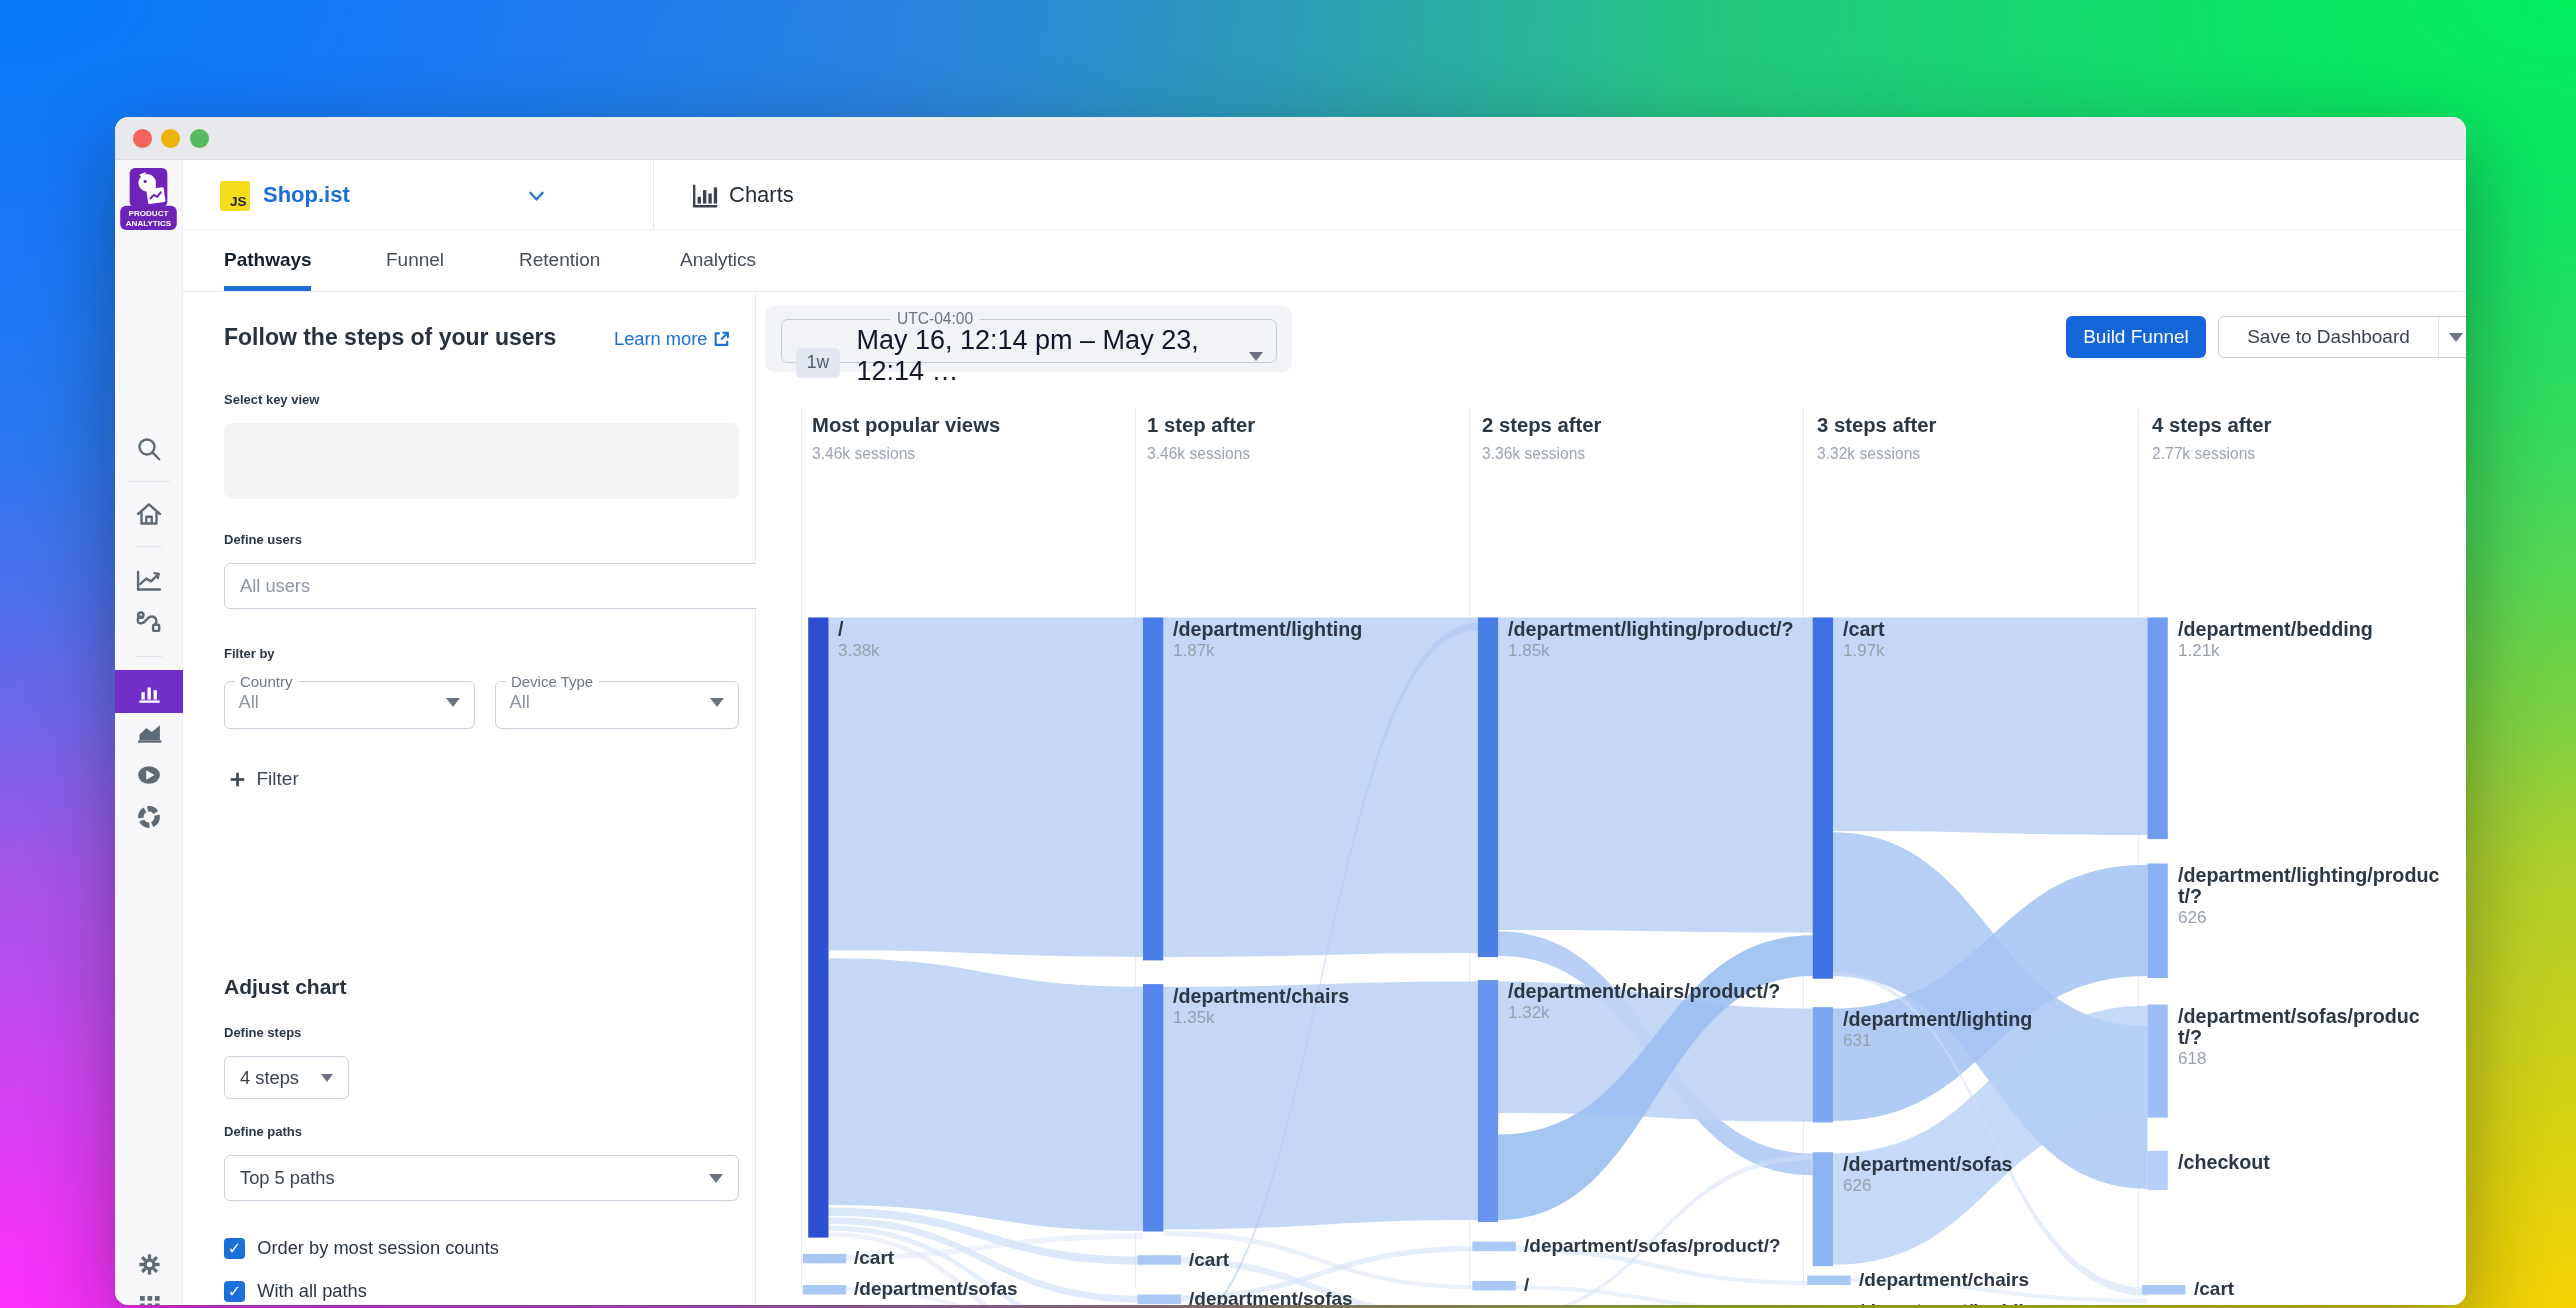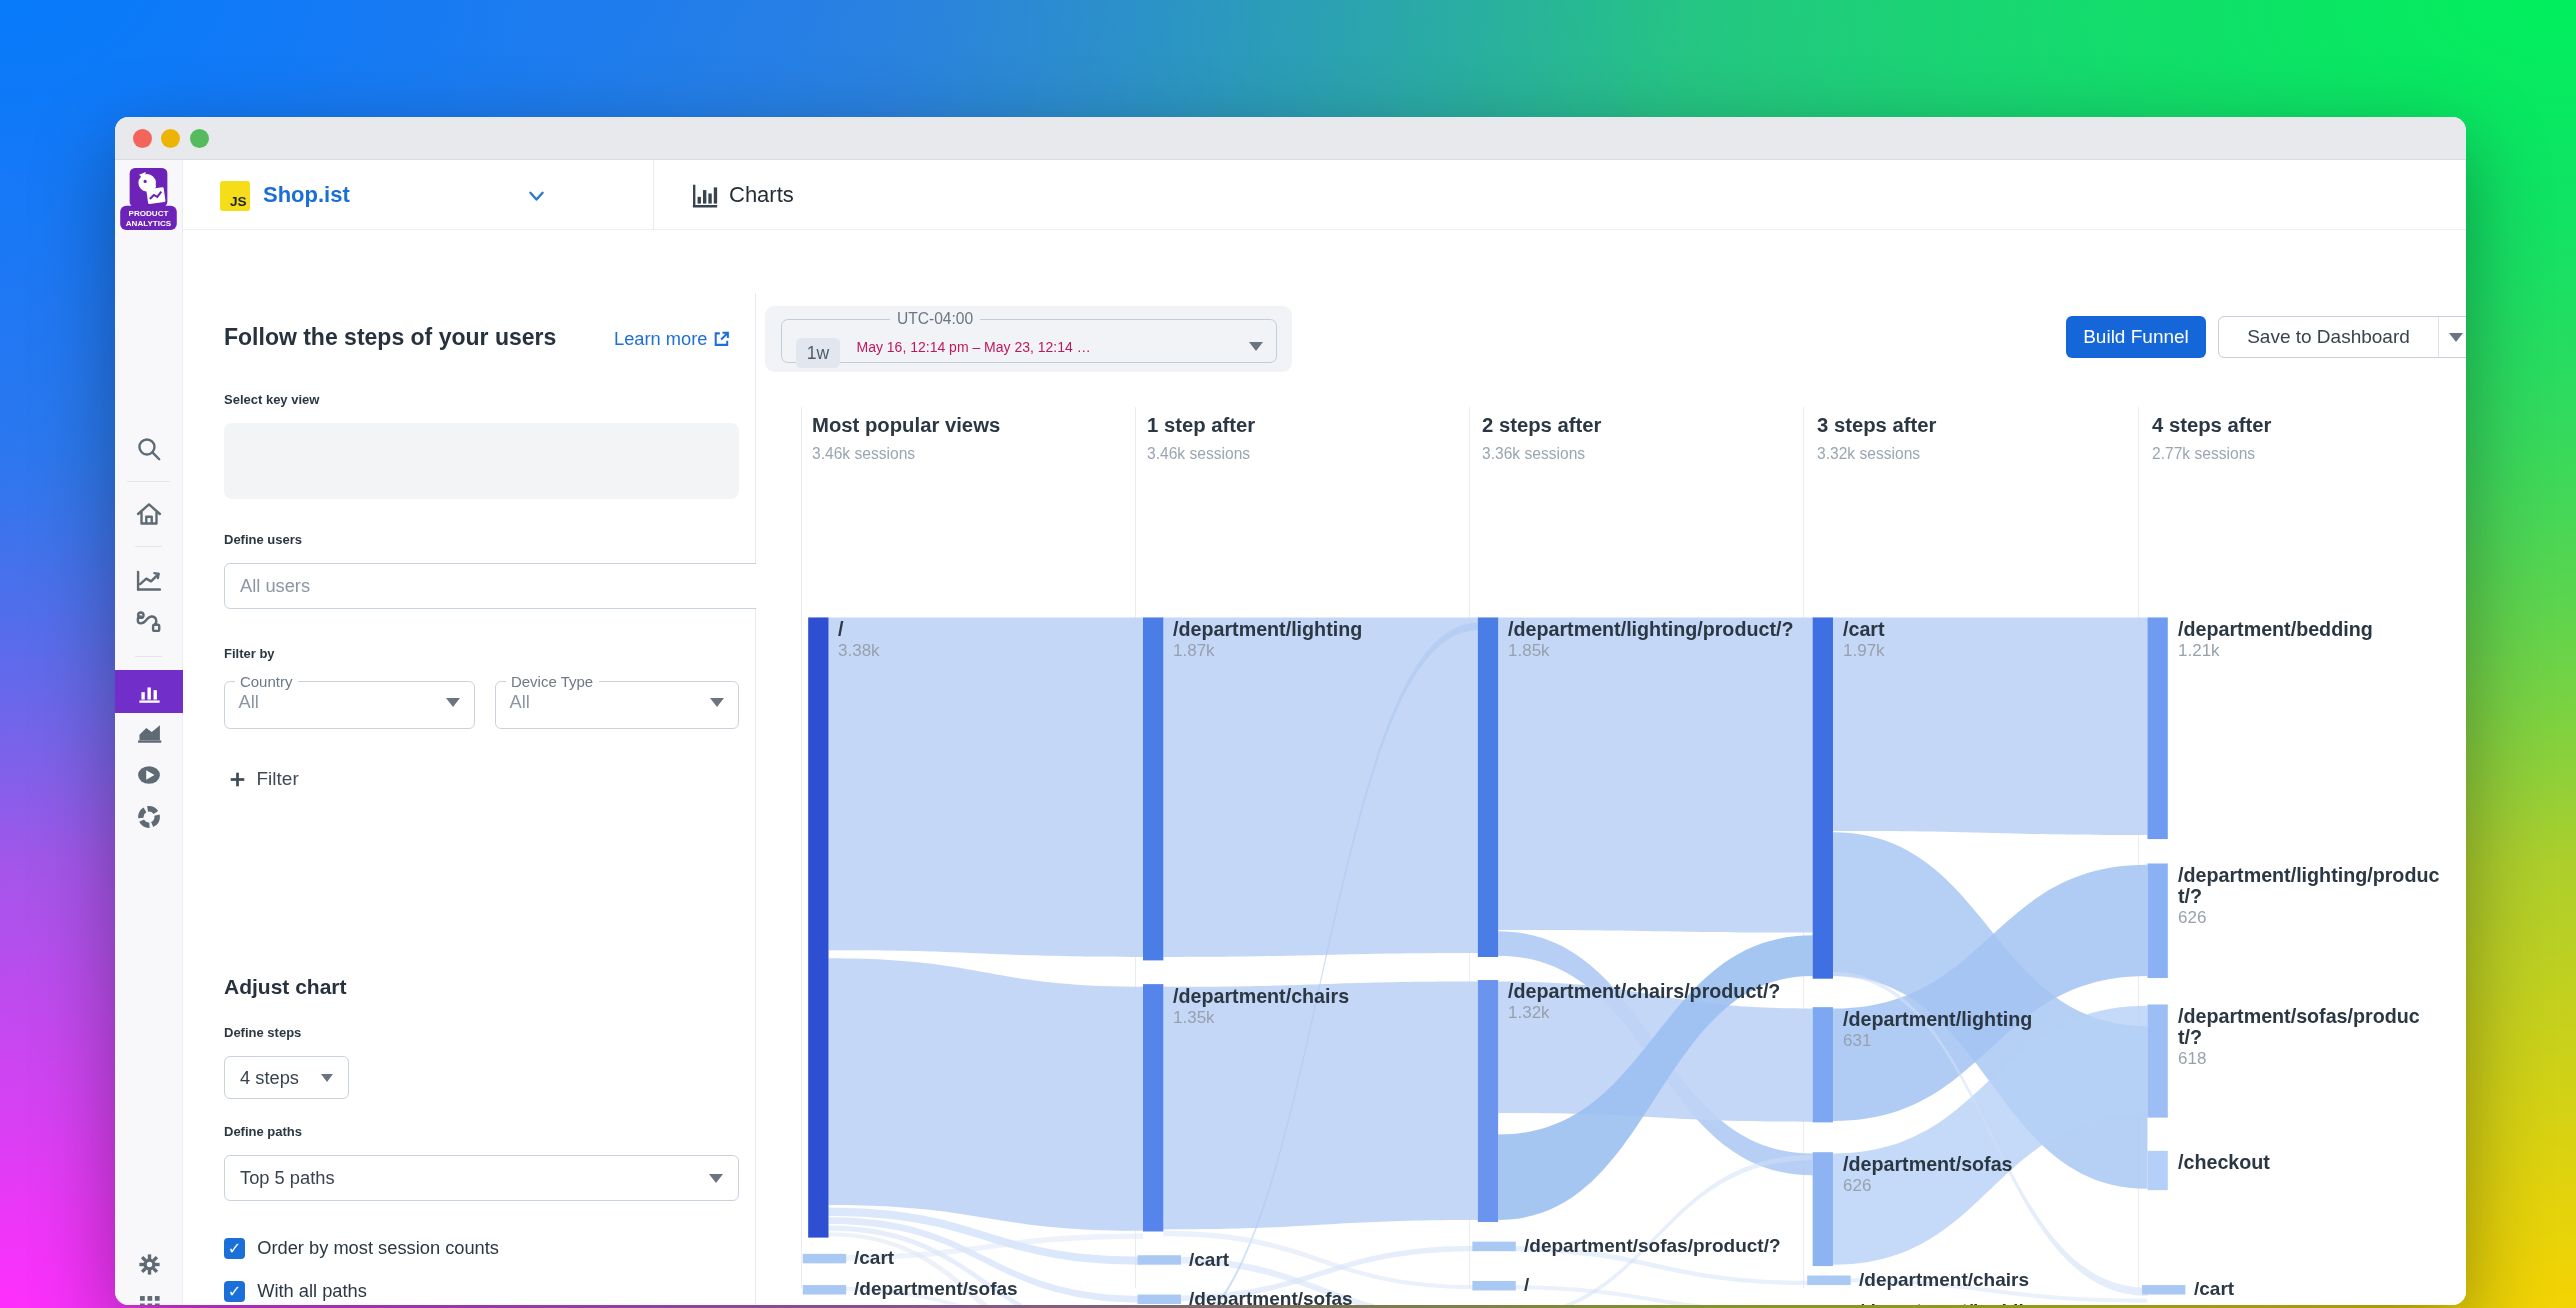--- a/index.html
+++ b/index.html
@@ -103,21 +103,21 @@
     font-size:16.3px; font-weight:bold; display:flex; align-items:center; justify-content:center;
   }
   .checklabel{ font-size:18.3px; color:#2b3743; }
 
   .chartarea{ position:absolute; left:641px; top:176px; right:0; bottom:0; background:#fff; }
   .dategroup{ position:absolute; left:8.8px; top:13px; width:527px; height:66px; background:#f2f3f6; border-radius:9.5px; }
   fieldset.datefs{ position:absolute; left:16.3px; top:4.1px; width:496px; height:53px; border:1.4px solid #c3cdd9; border-radius:6.8px; background:transparent; }
   fieldset.datefs legend{ margin-left:108px; padding:0 6.8px; font-size:15.6px; color:#6b7684; }
   .date-inner{ display:flex; align-items:center; gap:16.3px; padding:0 13.6px; margin-top:-2.7px; }
   .pill{ background:#e2e6ee; border-radius:5.4px; padding:4.1px 11px; font-size:17.6px; color:#515c6a;margin-top:13px; }
-  .daterange{ font-size:14px; color:#be185d; }
+  .daterange{ font-size:27px; color:#0f172a; }
   .btn-primary{
     position:absolute; left:1310px; top:23px; width:140px; height:42px; background:#1566d8;
     border-radius:6.1px; color:#fff; font-size:19px; display:flex; align-items:center; justify-content:center;
   }
   .btn-split{
     position:absolute; left:1462px; top:23px; width:256px; height:42px; background:#fff;
     border:1.4px solid #c6cfda; border-radius:6.1px; display:flex; align-items:stretch;
   }
   .btn-split .label{ flex:1; display:flex; align-items:center; justify-content:center; font-size:19px; color:#39434f; }
   .btn-split .arrow{ width:35px; border-left:1.4px solid #dde3ea; display:flex; align-items:center; justify-content:center; }
@@ -258,20 +258,27 @@
           <line x1="6" y1="4" x2="6" y2="36" stroke="#39434f" stroke-width="3.5"></line>
           <line x1="4" y1="36" x2="40" y2="36" stroke="#39434f" stroke-width="3.5"></line>
           <rect x="11" y="22" width="5" height="10" fill="#39434f"></rect>
           <rect x="19" y="12" width="5" height="20" fill="#39434f"></rect>
           <rect x="27" y="17" width="5" height="15" fill="#39434f"></rect>
           <rect x="35" y="8" width="5" height="24" fill="#39434f"></rect>
         </svg>
       <div class="charts-label">Charts</div>
     </div>
 
+    <div class="tabsrow">
+      <div class="tab active" style="left:41px">Pathways</div>
+      <div class="tab" style="left:203px">Funnel</div>
+      <div class="tab" style="left:336px">Retention</div>
+      <div class="tab" style="left:497px">Analytics</div>
+      <div class="tab-underline"></div>
+    </div>
 
     <div class="sidepanel">
       <div class="sp h1" style="left:41px;top:31px">Follow the steps of your users</div>
       <div class="sp link" style="left:431px;top:35px">
         <span>Learn more</span>
         <svg width="17.6" height="17.6" viewBox="0 0 26 26">
             <path d="M10 5 H4 V22 H21 V16" fill="none" stroke="#1d6fd8" stroke-width="3"></path>
             <path d="M14 4 H22 V12 M22 4 L12 14" fill="none" stroke="#1d6fd8" stroke-width="3"></path>
           </svg>
       </div>

